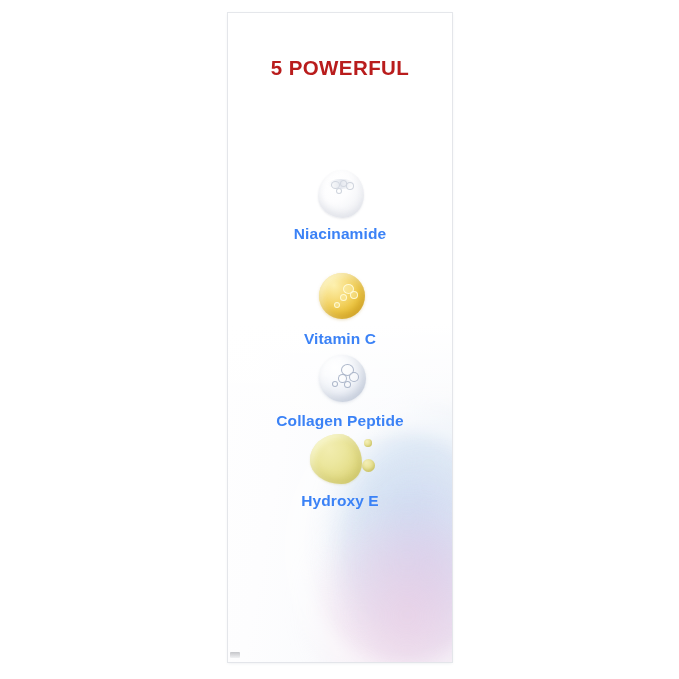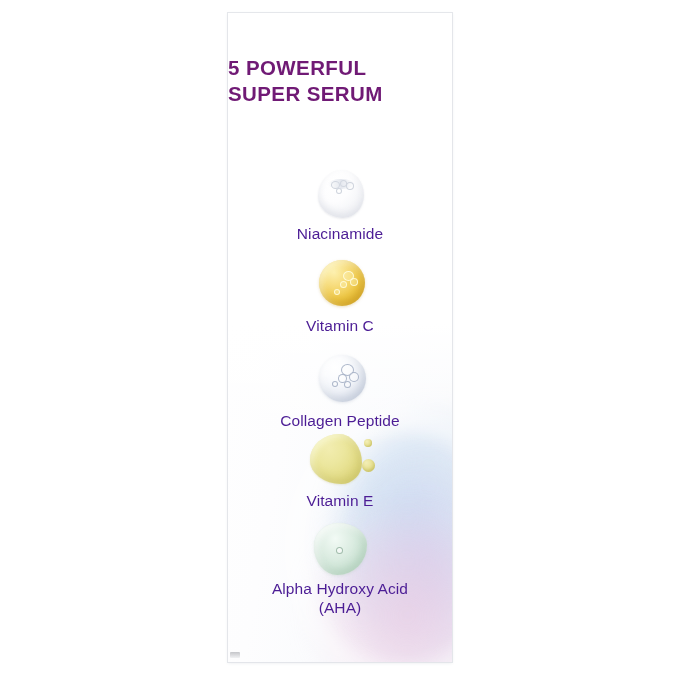--- a/index.html
+++ b/index.html
@@ -96,44 +96,45 @@
   #content {
     position: absolute;
     inset: 0;
     z-index: 5;
   }
 
   #headline {
     position: absolute;
     left: 0; right: 0;
     top: 42px;
+    text-align: center;
     font-weight: bold;
     font-size: 20.5px;
     line-height: 26px;
     letter-spacing: 0.4px;
-    color: #701a75;
+    color: #b91c1c;
   }
   #headline div { white-space: nowrap; }
 
   .ing {
     position: absolute;
     left: 0; right: 0;
     text-align: center;
   }
   .ing-art {
     position: relative;
     height: 58px;
     margin: 0 auto;
     width: 100px;
   }
   .ing-label {
     font-size: 15.5px;
     line-height: 19px;
-    color: #4c1d95;
-    font-weight: normal;
+    color: #3b82f6;
+    font-weight: bold;
     letter-spacing: 0.1px;
   }
   .ing-label .sub { display: block; }
 
   
   .blob { position: absolute; }
 
   
   #blob-niacinamide {
     left: 28px; top: 4px;
@@ -252,36 +253,35 @@
   <div class="irid" id="irid-lav"></div>
   <div class="irid" id="irid-pink"></div>
   <div class="irid" id="irid-rim"></div>
   <div id="panel-white-wash"></div>
   <div id="corner-mark"></div>
 
   <div id="content">
 
     <div id="headline">
       <div>5 POWERFUL</div>
-      <div>SUPER SERUM</div>
     </div>
 
     <div class="ing" style="top:153px">
       <div class="ing-art">
         <div class="blob" id="blob-niacinamide">
           <span class="nia-bub" style="left:13px;top:11px;width:7px;height:6px;"></span>
           <span class="nia-bub" style="left:22px;top:10px;width:5px;height:5px;"></span>
           <span class="nia-bub" style="left:28px;top:12px;width:6px;height:6px;"></span>
           <span class="nia-bub" style="left:18px;top:18px;width:4px;height:4px;"></span>
         </div>
       </div>
       <div class="ing-label">Niacinamide</div>
     </div>
 
-    <div class="ing" style="top:245px">
+    <div class="ing" style="top:258px">
       <div class="ing-art">
         <div class="blob" id="blob-vitaminc">
           <span class="c-bub" style="left:24px;top:11px;width:9px;height:8px;"></span>
           <span class="c-bub" style="left:31px;top:18px;width:6px;height:6px;"></span>
           <span class="c-bub" style="left:21px;top:21px;width:5px;height:5px;"></span>
           <span class="c-bub" style="left:15px;top:29px;width:4px;height:4px;"></span>
         </div>
       </div>
       <div class="ing-label">Vitamin C</div>
     </div>
@@ -298,28 +298,18 @@
       </div>
       <div class="ing-label">Collagen Peptide</div>
     </div>
 
     <div class="ing" style="top:420px">
       <div class="ing-art">
         <div class="blob" id="blob-vitamine"></div>
         <div class="blob" id="vite-dot-a"></div>
         <div class="blob" id="vite-dot-b"></div>
       </div>
-      <div class="ing-label">Vitamin E</div>
-    </div>
-
-    <div class="ing" style="top:508px">
-      <div class="ing-art">
-        <div class="blob" id="blob-aha"></div>
-        <div class="blob" id="aha-spot"></div>
-      </div>
-      <div class="ing-label">
-        <span>Alpha Hydroxy Acid</span>
-        <span class="sub">(AHA)</span>
-      </div>
-    </div>
+      <div class="ing-label">Hydroxy E</div>
+    </div>
+
 
   </div>
 </div>
 
 </body></html>

